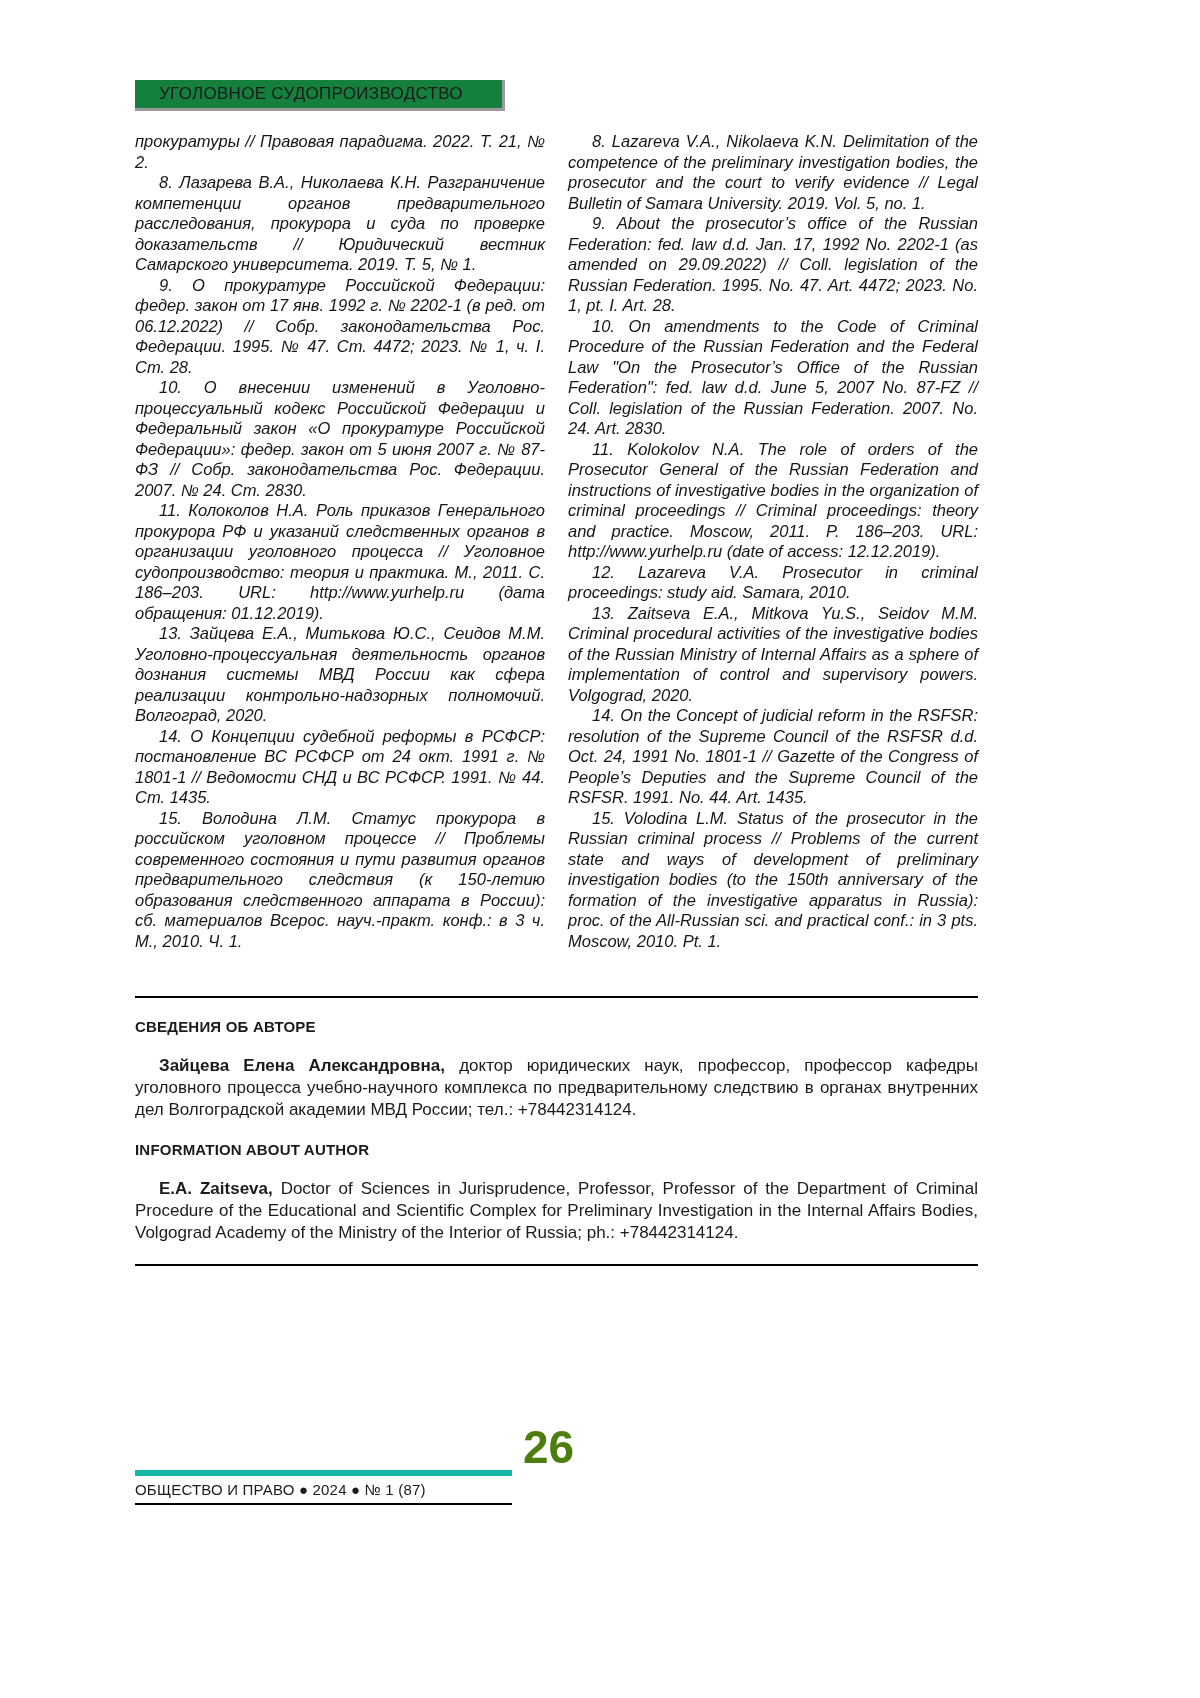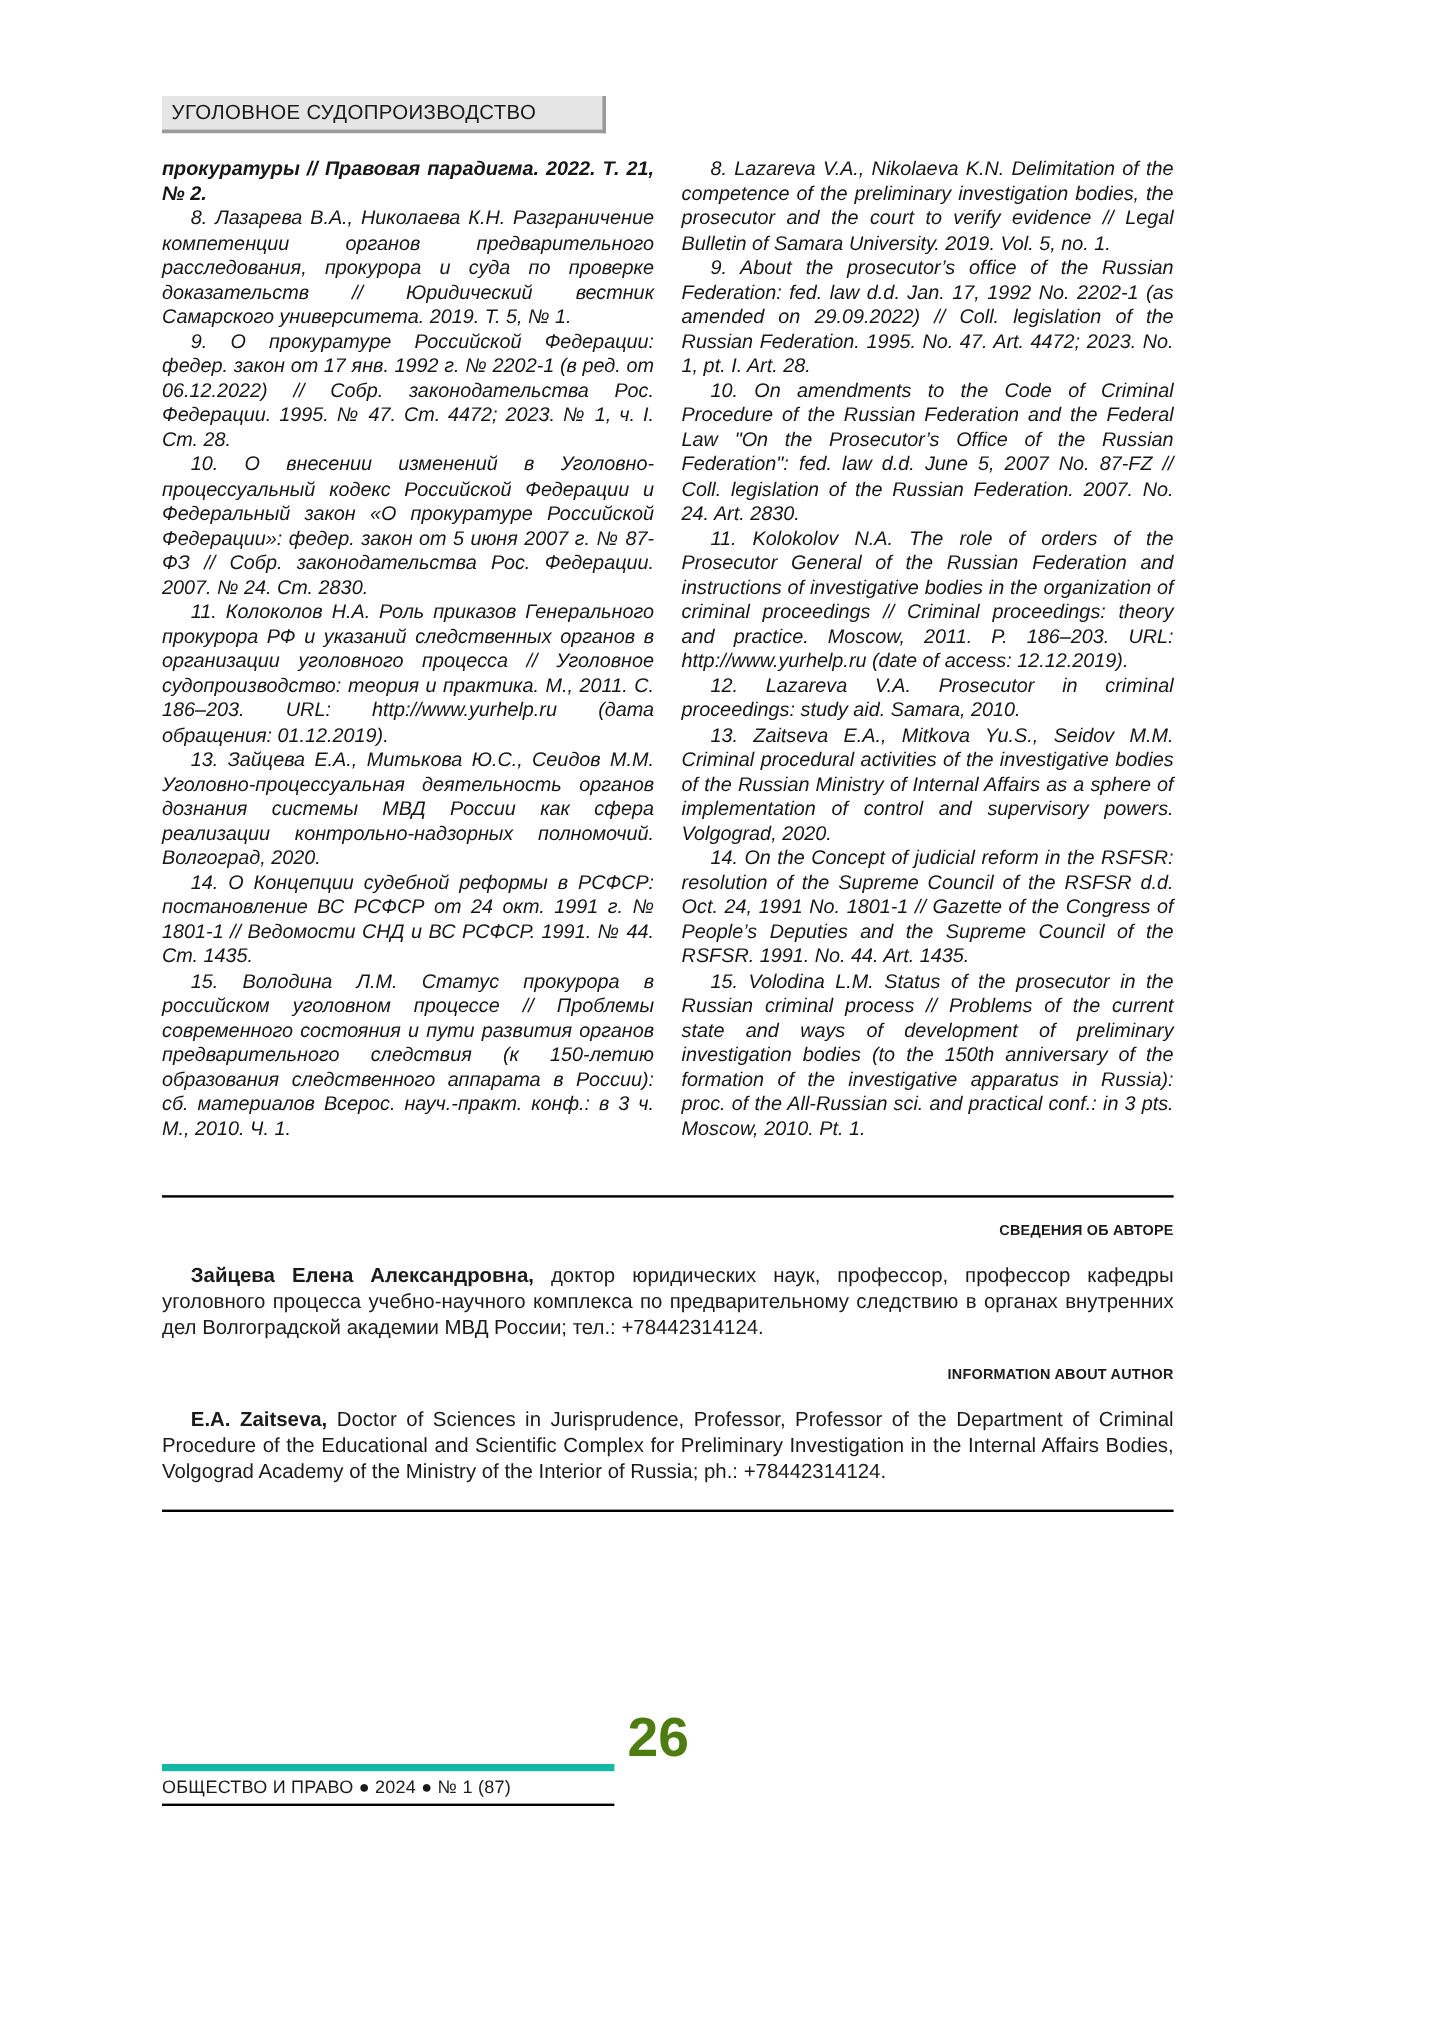--- a/index.html
+++ b/index.html
@@ -8,54 +8,54 @@
     width:1200px; height:1698px;
     font-family:"Liberation Sans", sans-serif;
     color:#1b1b1b;
   }
   .page { position:relative; width:1200px; height:1698px; background:#ffffff; overflow:hidden; }
   .content { position:absolute; left:135px; top:0; width:843px; }
 
   .section-header {
     margin-top:80px;
     width:370px;
-    background:#e5e5e5;
+    background:#15803d;
     border-right:3px solid #9a9a9a;
     border-bottom:3px solid #9a9a9a;
-    padding:4px 8px;
+    padding:4px 24px;
     font-size:17px;
     letter-spacing:0.3px;
     color:#1a1a1a;
     white-space:nowrap;
   }
 
   .columns { display:flex; gap:23px; margin-top:20px; }
   .col {
     width:410px;
     font-style:italic;
     font-size:16.5px;
     line-height:20.5px;
     text-align:justify;
     color:#161616;
   }
   .ref { text-indent:24px; }
-  .ref.cont { text-indent:0;font-weight:bold; }
+  .ref.cont { text-indent:0; }
 
   .rule {
     border:none;
     border-top:2px solid #000;
     height:0;
   }
   .rule-top { margin-top:45px; }
   .rule-bottom { margin-top:20px; }
 
   .info-heading {
-    font-size:12px;
+    font-size:15px;
     font-weight:bold;
-    text-align:right;
+    text-align:left;
     margin-top:20px;
     letter-spacing:0.2px;
   }
   .info-para {
     margin-top:20px;
     font-size:17px;
     line-height:22px;
     text-align:justify;
     text-indent:24px;
   }

